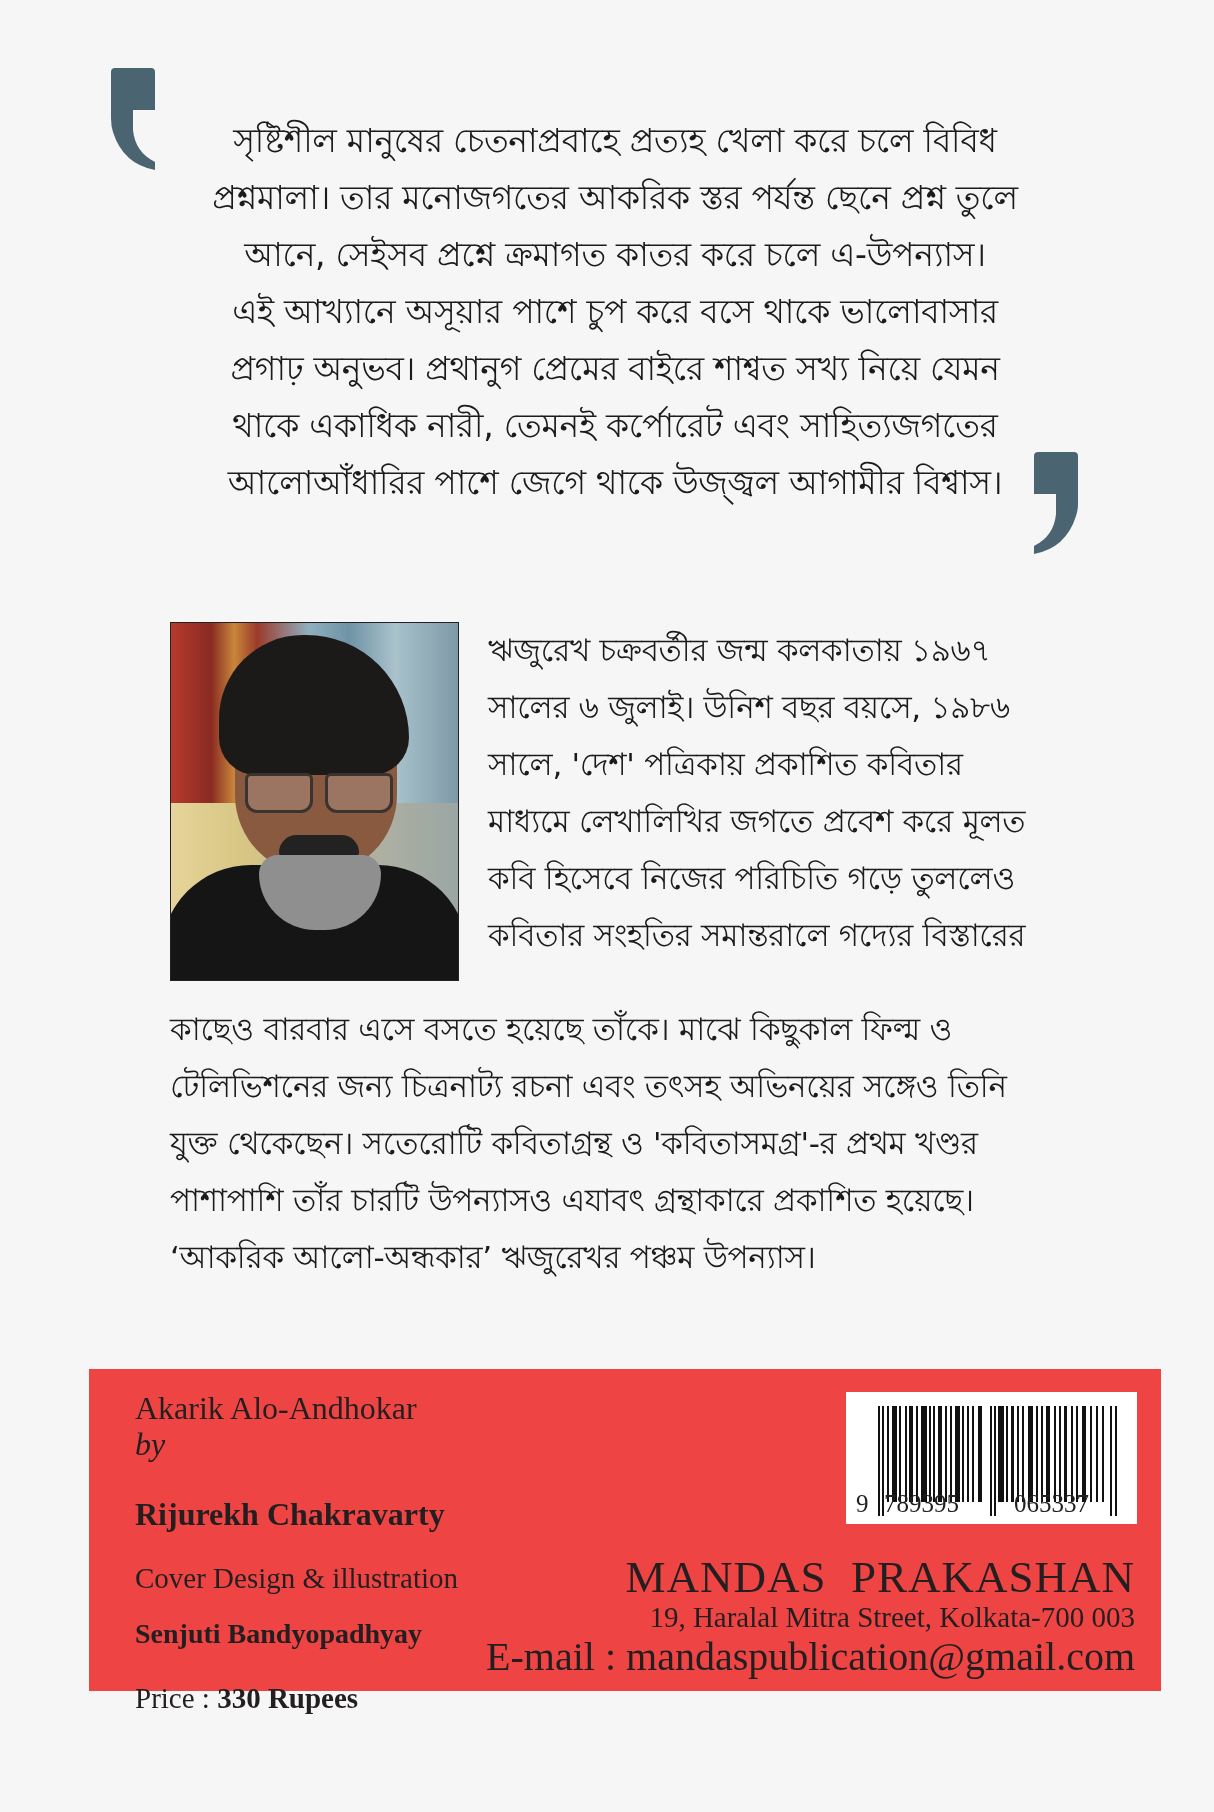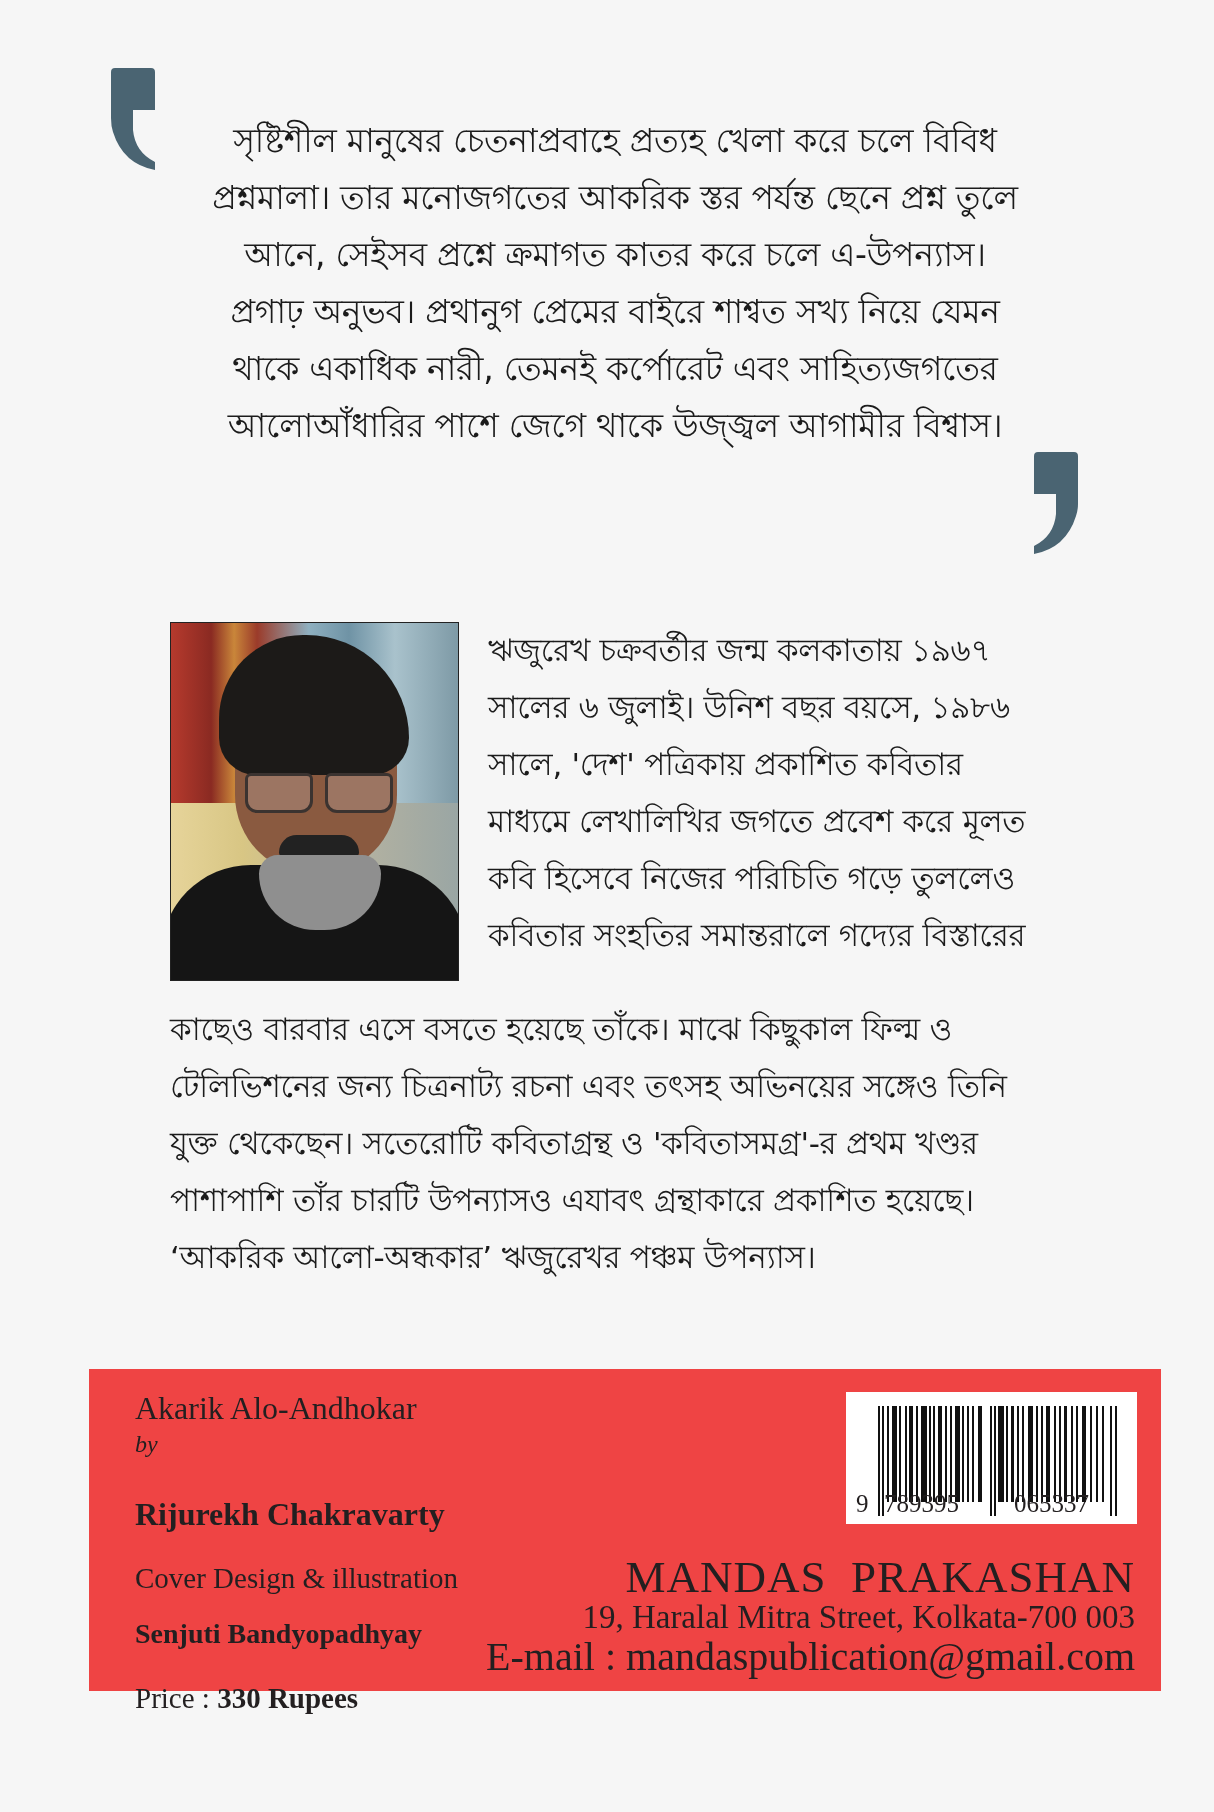--- a/index.html
+++ b/index.html
@@ -47,53 +47,54 @@
   #bio-right { left:488px; top:622px; width:620px; }
   #bio-full { left:170px; top:1001px; width:940px; }
 
   .info-box {
     position:absolute; left:89px; top:1369px; width:1072px; height:322px;
     background:#ef4444;
     font-family:"Liberation Serif", serif; color:#231f20;
   }
   .info-left { position:absolute; left:46px; top:20px; }
   .info-left .title { font-size:32px; line-height:38px; }
-  .info-left .by { font-size:24px; line-height:34px; font-style:italic; }
+  .info-left .by { font-size:32px; line-height:34px; font-style:italic; }
   .info-left .author { font-size:32px; line-height:42px; font-weight:bold;margin-top:32px; }
   .info-left .credit { font-size:29px; line-height:34px; margin-top:26px; }
   .info-left .designer { font-size:28px; line-height:34px; font-weight:bold;margin-top:22px; }
   .info-left .price { font-size:29px; line-height:34px; margin-top:30px; }
   .info-left .price b { font-weight:bold; }
 
   .barcode {
     position:absolute; left:757px; top:23px; width:291px; height:132px; background:#fff;
   }
   .barcode .bars { position:absolute; left:32px; top:14px; width:244px; height:110px; }
   .barcode .digits { position:absolute; left:10px; bottom:6px; font-size:25px; font-family:"Liberation Serif", serif; color:#231f20; white-space:nowrap; }
   .barcode .digits span { display:inline-block; }
   .barcode .d0 { width:28px; } .barcode .d1 { width:116px; }
 
   .publisher { position:absolute; right:26px; top:188px; text-align:right; }
   .publisher .name { font-size:45px; line-height:40px; letter-spacing:1px; }
-  .publisher .addr { font-size:33px; line-height:40px; }
+  .publisher .addr { font-size:29px; line-height:40px; }
   .publisher .email { font-size:40px; line-height:40px; }
 </style>
 </head>
 <body>
 
 <div id="open-quote" class="quote-mark">
   <svg viewBox="0 0 44 102">
       <path d="M4 0 H40 Q44 0 44 4 V42 H22 V62 Q24 84 44 94 V102 Q12 96 2 64 Q0 58 0 50 V4 Q0 0 4 0 Z" fill="#4a6472"></path>
     </svg>
 </div>
 
 <div class="blurb">
   <span class="line">সৃষ্টিশীল মানুষের চেতনাপ্রবাহে প্রত্যহ খেলা করে চলে বিবিধ</span>
   <span class="line">প্রশ্নমালা। তার মনোজগতের আকরিক স্তর পর্যন্ত ছেনে প্রশ্ন তুলে</span>
   <span class="line">আনে, সেইসব প্রশ্নে ক্রমাগত কাতর করে চলে এ-উপন্যাস।</span>
+  <span class="line">এই আখ্যানে অসূয়ার পাশে চুপ করে বসে থাকে ভালোবাসার</span>
   <span class="line">প্রগাঢ় অনুভব। প্রথানুগ প্রেমের বাইরে শাশ্বত সখ্য নিয়ে যেমন</span>
   <span class="line">থাকে একাধিক নারী, তেমনই কর্পোরেট এবং সাহিত্যজগতের</span>
   <span class="line">আলোআঁধারির পাশে জেগে থাকে উজ্জ্বল আগামীর বিশ্বাস।</span>
 </div>
 
 <div id="close-quote" class="quote-mark">
   <svg viewBox="0 0 44 102">
       <path d="M4 0 H40 Q44 0 44 4 V52 Q44 58 42 64 Q32 96 0 102 V94 Q20 84 22 62 V42 H0 V4 Q0 0 4 0 Z" fill="#4a6472"></path>
     </svg>
 </div>

